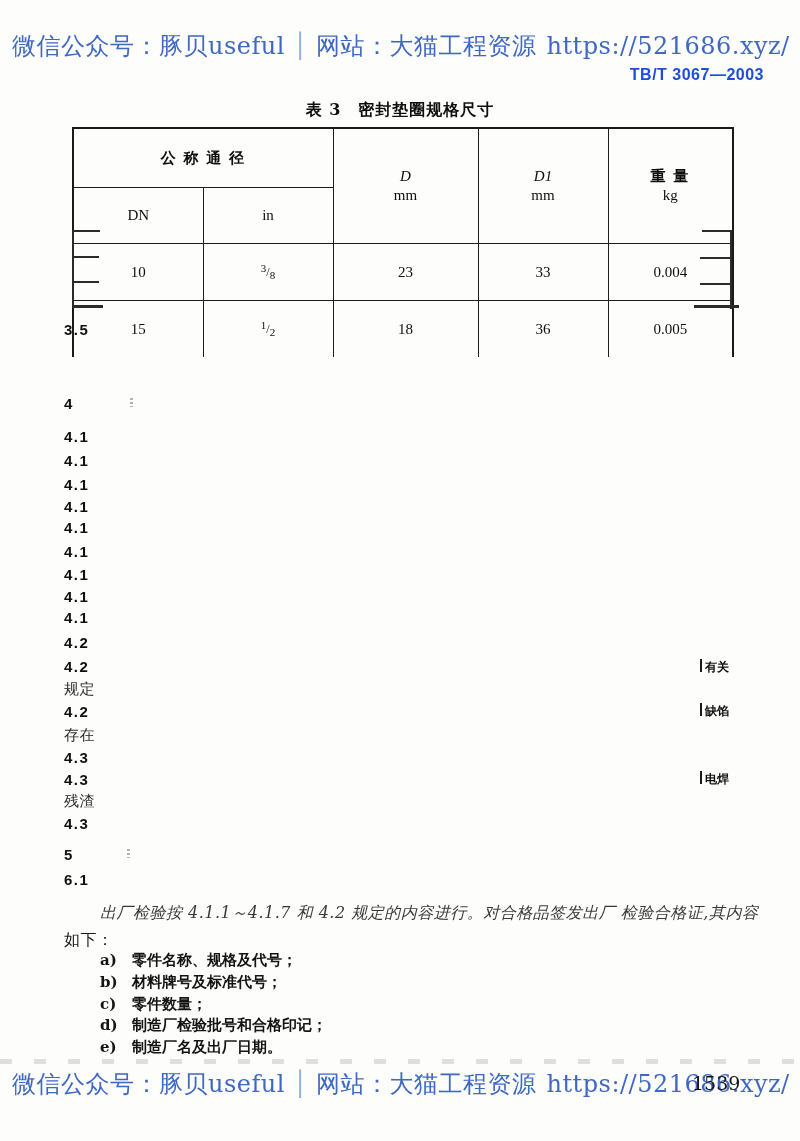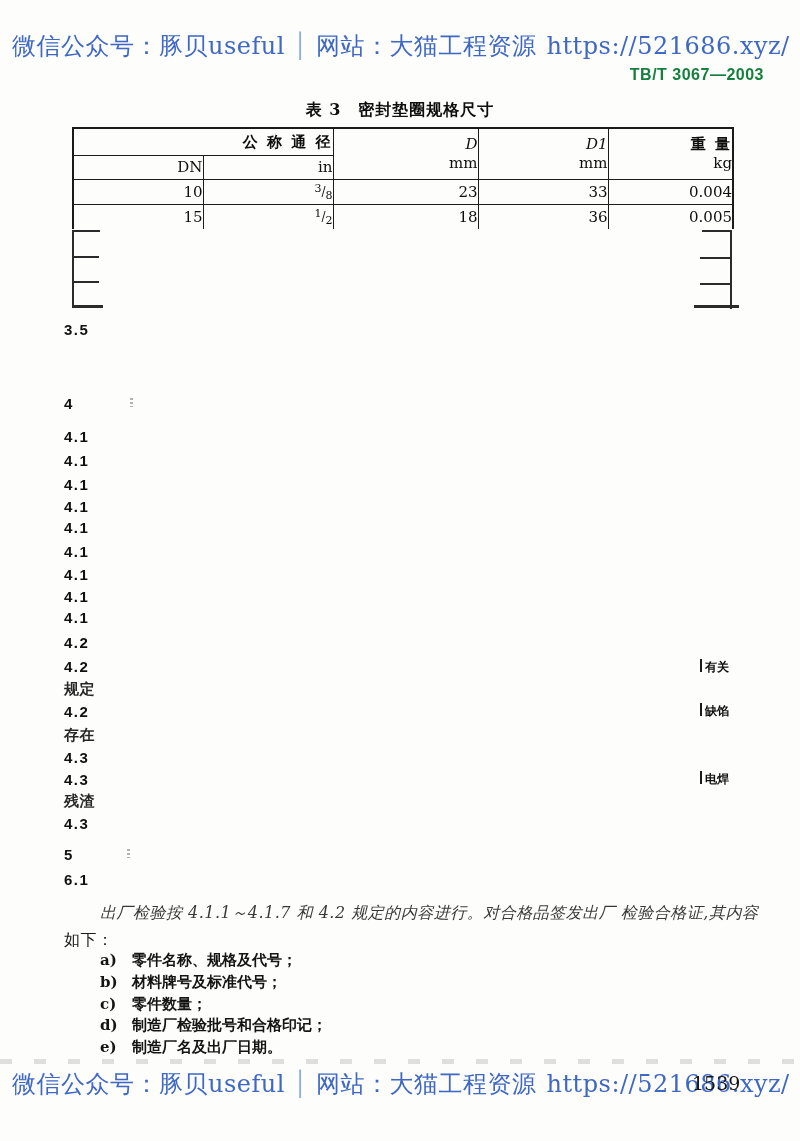--- a/index.html
+++ b/index.html
@@ -6,49 +6,49 @@
   .page{position:relative;width:800px;height:1141px;background:#fdfdfc;overflow:hidden;
         font-family:"Liberation Sans",sans-serif;color:#111;}
 
   
   .banner{position:absolute;left:12px;white-space:nowrap;font-family:"DejaVu Serif",serif;
           font-size:24px;color:#3e68c4;letter-spacing:0.5px;}
   .banner .sep{color:#8fafdf;padding:0 8px;font-weight:300;}
   .banner .url{margin-left:10px;}
 
   .doc-number{position:absolute;top:66px;right:36px;font-weight:bold;font-size:16px;
-              letter-spacing:0.5px;color:#15803d;font-family:"Liberation Sans",sans-serif;}
+              letter-spacing:0.5px;color:#1d4ed8;font-family:"Liberation Sans",sans-serif;}
 
   .table-title{position:absolute;top:100px;left:0;width:100%;text-align:center;
                font-weight:bold;font-size:16px;color:#0e0e0e;font-family:"DejaVu Serif",serif;
                letter-spacing:1px;}
 
   
   table.spec{position:absolute;left:72px;top:127px;width:660px;border-collapse:collapse;
              table-layout:fixed;font-family:"DejaVu Serif",serif;color:#0e0e0e;}
-  table.spec td{border:1.5px solid #1d1d1d;text-align:right;vertical-align:middle;
-                font-size:15px;padding:0;line-height:1.25;}
+  table.spec td{border:1.5px solid #1d1d1d;text-align:center;vertical-align:middle;
+                font-size:15px;padding:16px;line-height:1.25;font-family:Liberation Serif, serif;}
   table.spec{border:2px solid #1a1a1a;border-bottom:none;}
   table.spec tr.r-head1 td{height:26px;}
   table.spec tr.r-head2 td{height:23px;}
   table.spec tr.r-data td{height:24px;}
   table.spec tr.r-last td{border-bottom:none;}
   .cjk-head{font-weight:bold;letter-spacing:2px;}
   .ital{font-style:italic;}
   .fr-num{font-size:11px;vertical-align:4px;}
   .fr-slash{font-size:12px;}
   .fr-den{font-size:11px;vertical-align:-3px;}
 
   
   .tick{position:absolute;background:#2b2b2b;}
 
   
   .margin-label{position:absolute;left:64px;font-weight:bold;font-size:15px;
                 letter-spacing:1.5px;color:#101010;font-family:"Liberation Sans",sans-serif;}
-  .margin-cn{font-family:"DejaVu Serif",serif;font-weight:700;letter-spacing:0.5px;opacity:0.9;}
+  .margin-cn{font-family:"DejaVu Serif",serif;font-weight:400;letter-spacing:0.5px;opacity:0.9;}
   .right-frag{position:absolute;left:700px;font-size:12px;font-weight:600;
               font-family:"DejaVu Serif",serif;color:#101010;white-space:nowrap;}
   .cut-stroke{display:inline-block;width:2px;height:13px;background:#1a1a1a;
               margin-right:3px;vertical-align:-1px;}
 
   
   .para{position:absolute;font-family:"DejaVu Serif",serif;font-size:16px;color:#1c1c1c;
         letter-spacing:0.5px;white-space:nowrap;}
   .para.degraded{opacity:0.88;filter:blur(0.3px);}
   .list-item{position:absolute;left:100px;font-family:"DejaVu Serif",serif;font-size:15px;

